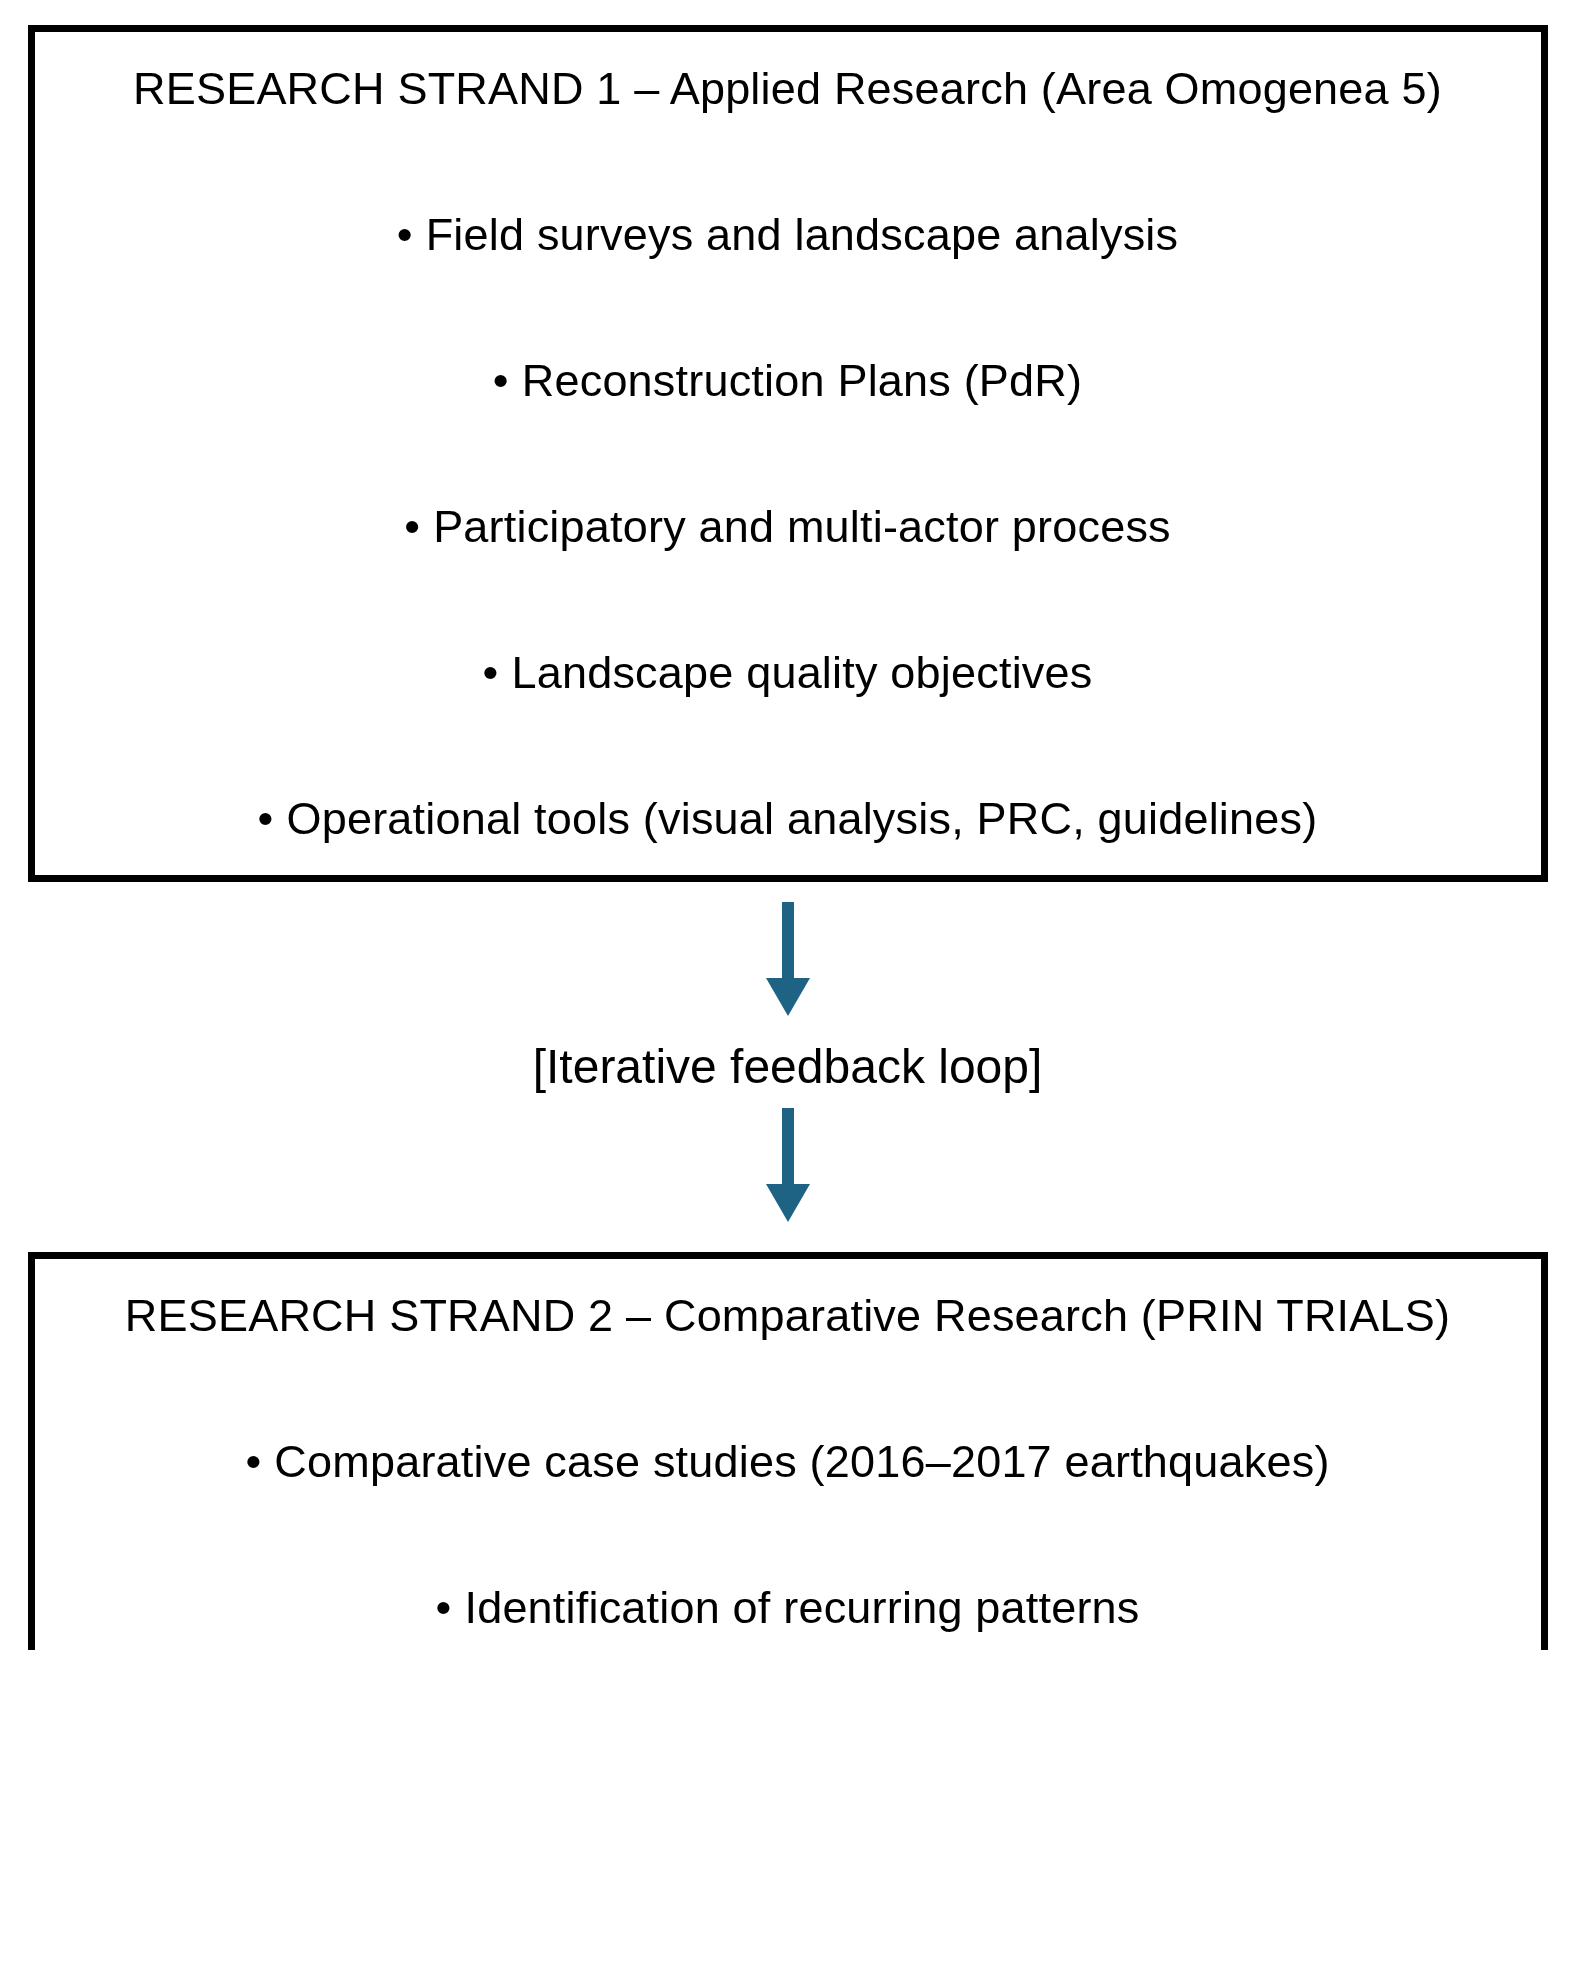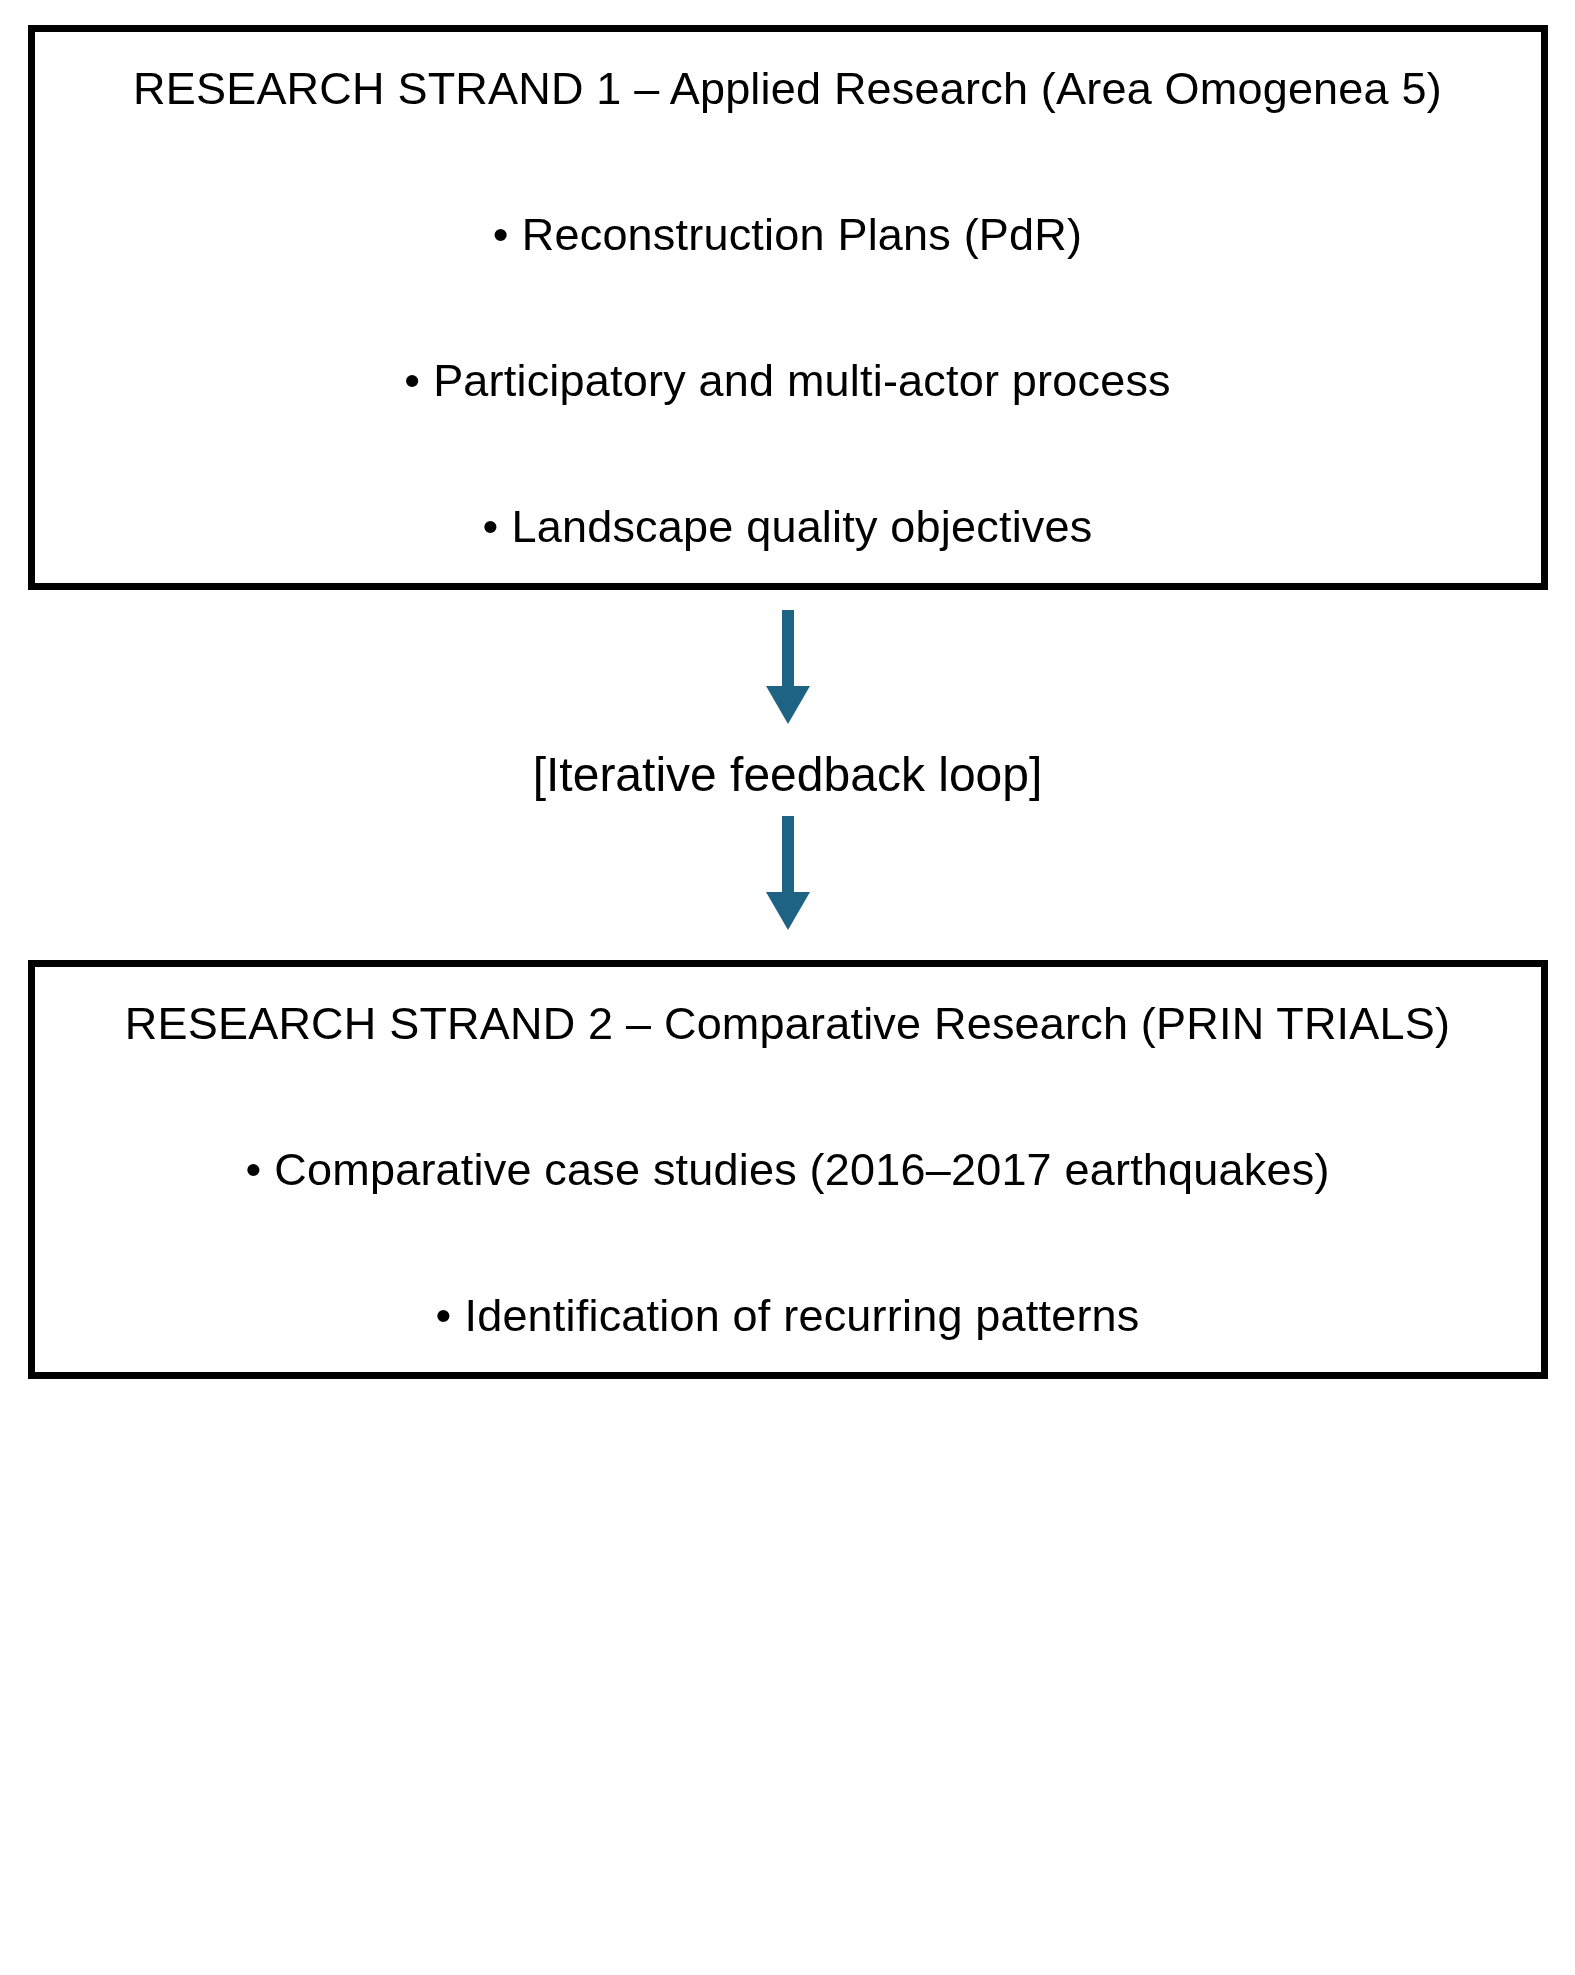--- a/index.html
+++ b/index.html
@@ -52,27 +52,33 @@
   }
 </style>
 </head>
 <body>
 
 <div class="canvas">
 
   <div class="box">
     <div class="line title">RESEARCH STRAND 1 – Applied Research (Area Omogenea 5)</div>
     <div class="line bullet">
+      <span class="dot">•</span><span>Field surveys and landscape analysis</span>
+    </div>
+    <div class="line bullet">
       <span class="dot">•</span><span>Reconstruction Plans (PdR)</span>
     </div>
     <div class="line bullet">
       <span class="dot">•</span><span>Participatory and multi-actor process</span>
     </div>
     <div class="line bullet">
       <span class="dot">•</span><span>Landscape quality objectives</span>
+    </div>
+    <div class="line bullet">
+      <span class="dot">•</span><span>Operational tools (visual analysis, PRC, guidelines)</span>
     </div>
   </div>
 
   <svg class="arrow arrow-1" width="58" height="114" viewBox="0 0 58 114" aria-hidden="true">
     <rect x="23" y="0" width="12" height="80" fill="#1f6384"></rect>
     <polygon points="7,76 51,76 29,114" fill="#1f6384"></polygon>
   </svg>
 
   <div class="loop-label">[Iterative feedback loop]</div>
 

